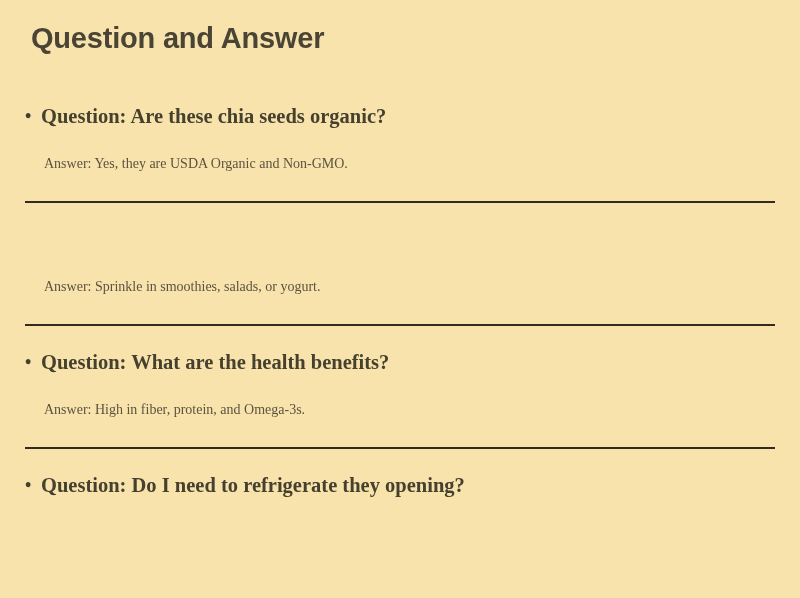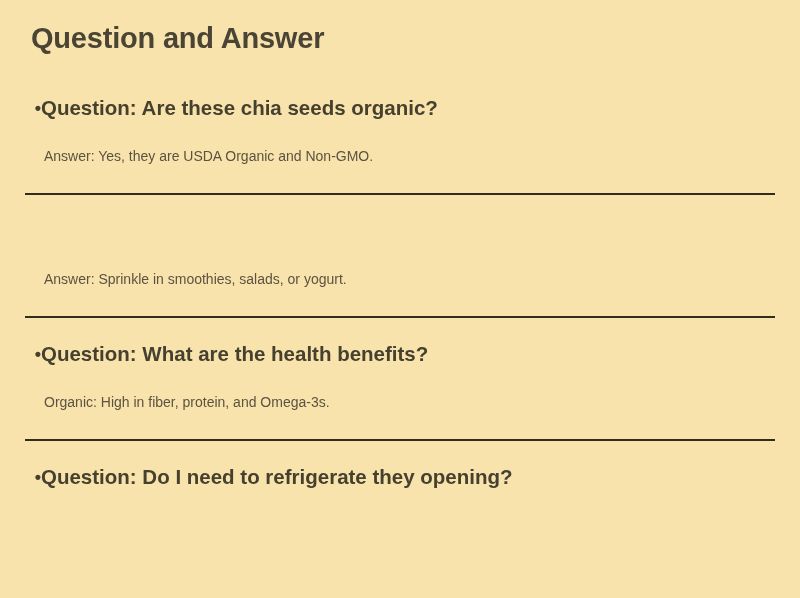--- a/index.html
+++ b/index.html
@@ -11,38 +11,38 @@
     height: 598px;
     background: #f8e3ac;
     font-family: "Liberation Sans", sans-serif;
     overflow: hidden;
   }
   .page {
     position: relative;
     width: 800px;
     height: 598px;
     box-sizing: border-box;
-    text-align: right;
   }
   .page-title {
     position: absolute;
     left: 31px;
     top: 20px;
     font-size: 29px;
     font-weight: bold;
     color: #4a4434;
     letter-spacing: -0.2px;
     line-height: 36px;
     white-space: nowrap;
   }
   .qa-list {
     position: absolute;
     left: 0;
-    top: 84px;
+    top: 92px;
     width: 800px;
+    font-family: Liberation Serif, serif;
   }
   .qa-block {
     position: relative;
     height: 123px;
   }
   .qa-question {
     position: absolute;
     left: 25px;
     top: 10px;
     font-size: 20.5px;
@@ -100,21 +100,21 @@
 
     <div class="qa-block">
       <div class="qa-answer">Answer: Sprinkle in smoothies, salads, or yogurt.</div>
       <div class="qa-divider"></div>
     </div>
 
     <div class="qa-block">
       <div class="qa-question">
         <span class="qa-bullet">•</span><span class="qa-qtext">Question: What are the health benefits?</span>
       </div>
-      <div class="qa-answer">Organic: High in fiber, protein, and Omega-3s.</div>
+      <div class="qa-answer">Answer: High in fiber, protein, and Omega-3s.</div>
       <div class="qa-divider"></div>
     </div>
 
     <div class="qa-block last">
       <div class="qa-question">
         <span class="qa-bullet">•</span><span class="qa-qtext">Question: Do I need to refrigerate they opening?</span>
       </div>
 
     </div>
 

